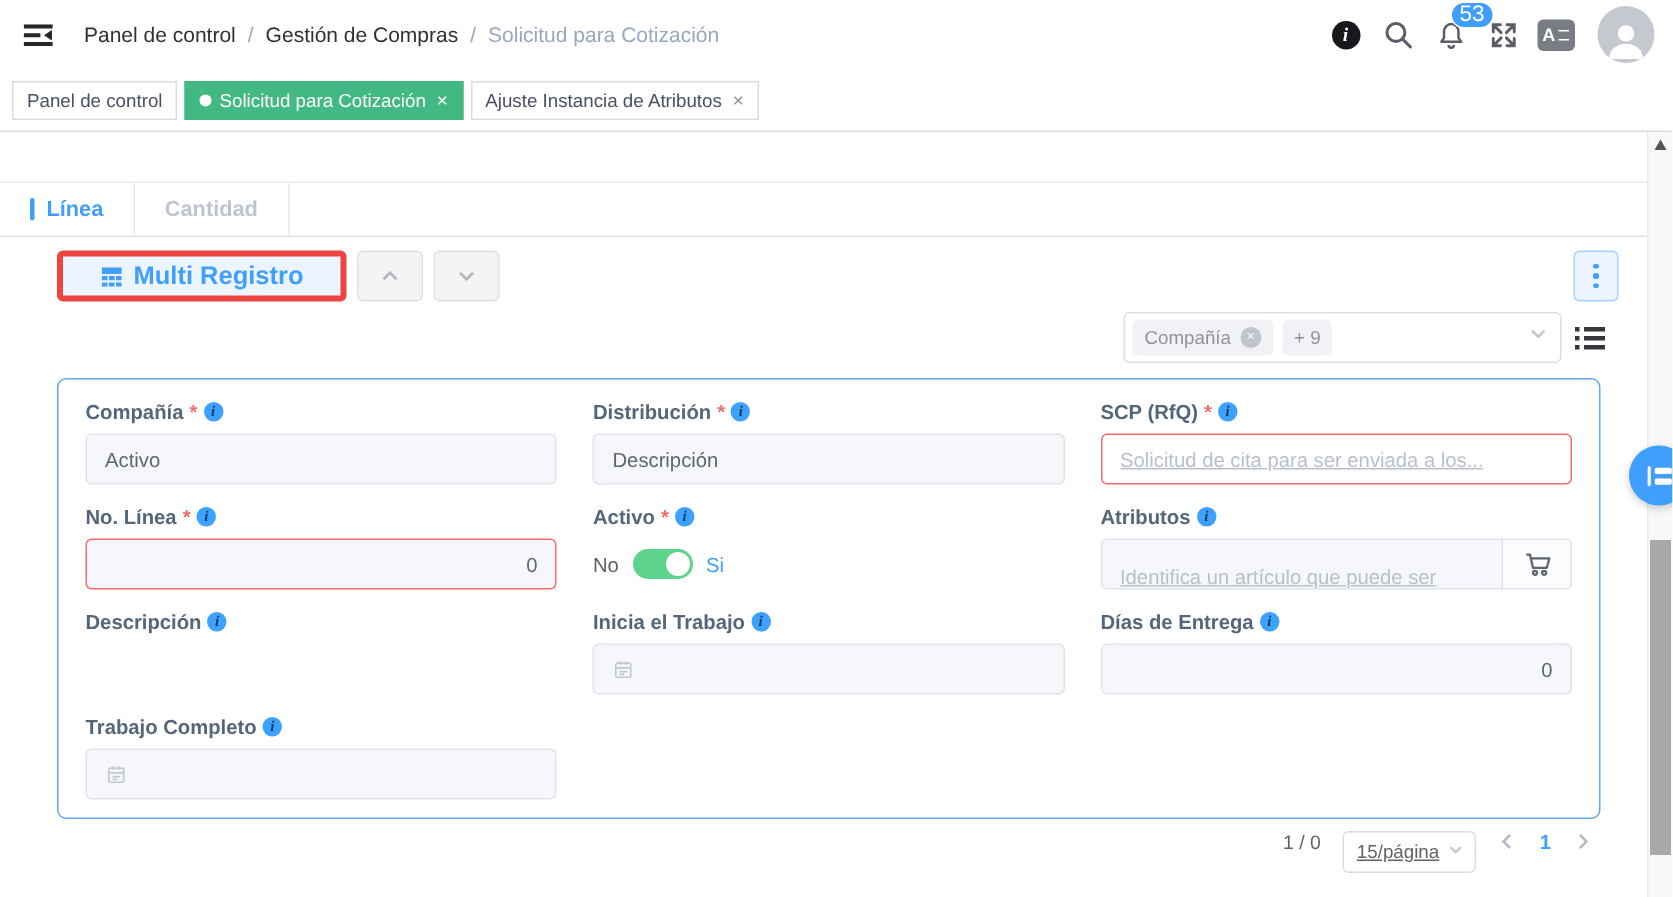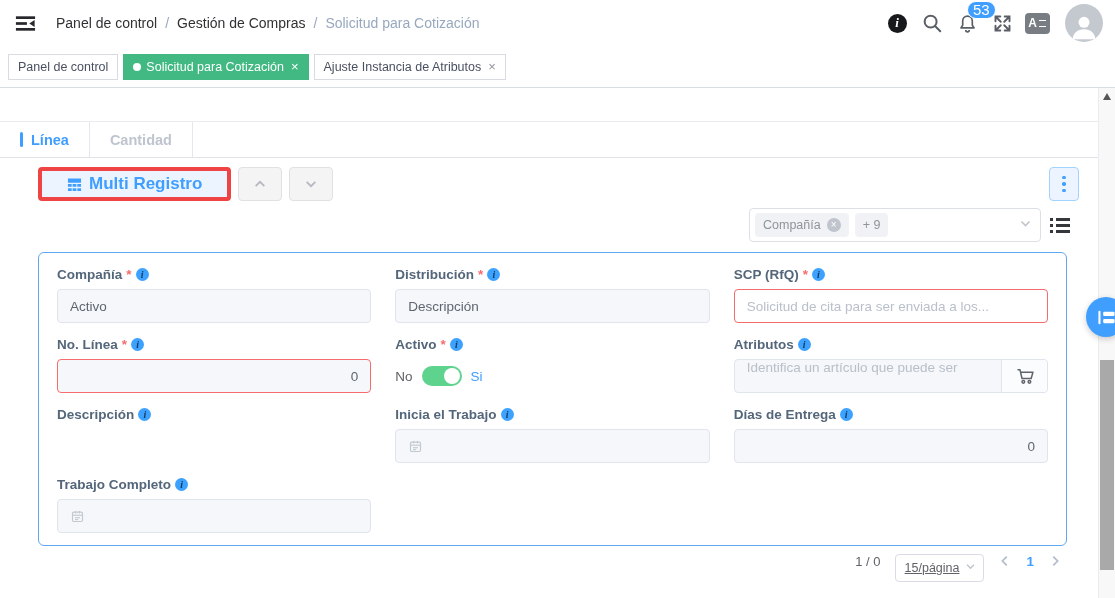--- a/index.html
+++ b/index.html
@@ -57,23 +57,23 @@
   
   .panel { margin:10px 48px 0 38px; border:1px solid #60a7f2; border-radius:6px; padding:14px 18px 12px; display:grid; grid-template-columns:repeat(3,1fr); column-gap:24px; row-gap:14px; }
   .field { display:flex; flex-direction:column; }
   .flabel { display:flex; align-items:center; gap:4px; font-size:13.5px; font-weight:bold; color:#54667a; margin-bottom:7px; }
   .req { color:#f56c6c; font-weight:bold; }
   .info-icon { width:13px; height:13px; border-radius:50%; background:#3da2ff; color:#123a5e; font:italic bold 10px "Liberation Serif", serif; display:inline-flex; align-items:center; justify-content:center; }
   .inp { height:34px; border:1px solid #dfe4ed; background:#f5f7fa; border-radius:4px; display:flex; align-items:center; padding:0 12px; font-size:13.5px; color:#5f6670; gap:8px; }
   .inp.white { background:#fff; }
   .inp.error { border-color:#f56c6c; }
   .inp.num { justify-content:flex-end; }
-  .ph { color:#b9c0ca; white-space:nowrap; overflow:hidden; }
+  .ph { color:#b9c0ca; white-space:nowrap; overflow:hidden;text-decoration:underline; }
   .group { display:flex; height:34px; border:1px solid #dfe4ed; border-radius:4px; background:#f5f7fa; overflow:hidden; }
-  .group .ginp { flex:1; display:flex; align-items:flex-start; padding:0 12px; font-size:13.5px; overflow:hidden; }
+  .group .ginp { flex:1; display:flex; align-items:flex-end; padding:0 12px; font-size:13.5px; overflow:hidden; }
   .group .gappend { width:46px; border-left:1px solid #dfe4ed; background:#fbfcfd; display:flex; align-items:center; justify-content:center; cursor:pointer; }
   .switch-row { height:34px; display:flex; align-items:center; gap:9px; font-size:13.5px; }
   .sw-off { color:#606266; }
   .sw-on { color:#409eff; }
   .switch { width:40px; height:20px; border-radius:10px; background:#5ed38e; position:relative; cursor:pointer; }
   .knob { position:absolute; top:2px; right:2px; width:16px; height:16px; border-radius:50%; background:#fff; }
 
   
   .pagination { display:flex; align-items:flex-start; gap:14px; justify-content:flex-end; margin:8px 53px 0 0; font-size:13px; color:#606266; }
   .page-size { height:28px; border:1px solid #d8dce5; border-radius:4px; display:flex; align-items:center; padding:0 24px 0 9px; position:relative; font-size:12.5px; cursor:pointer;text-decoration:underline; }

